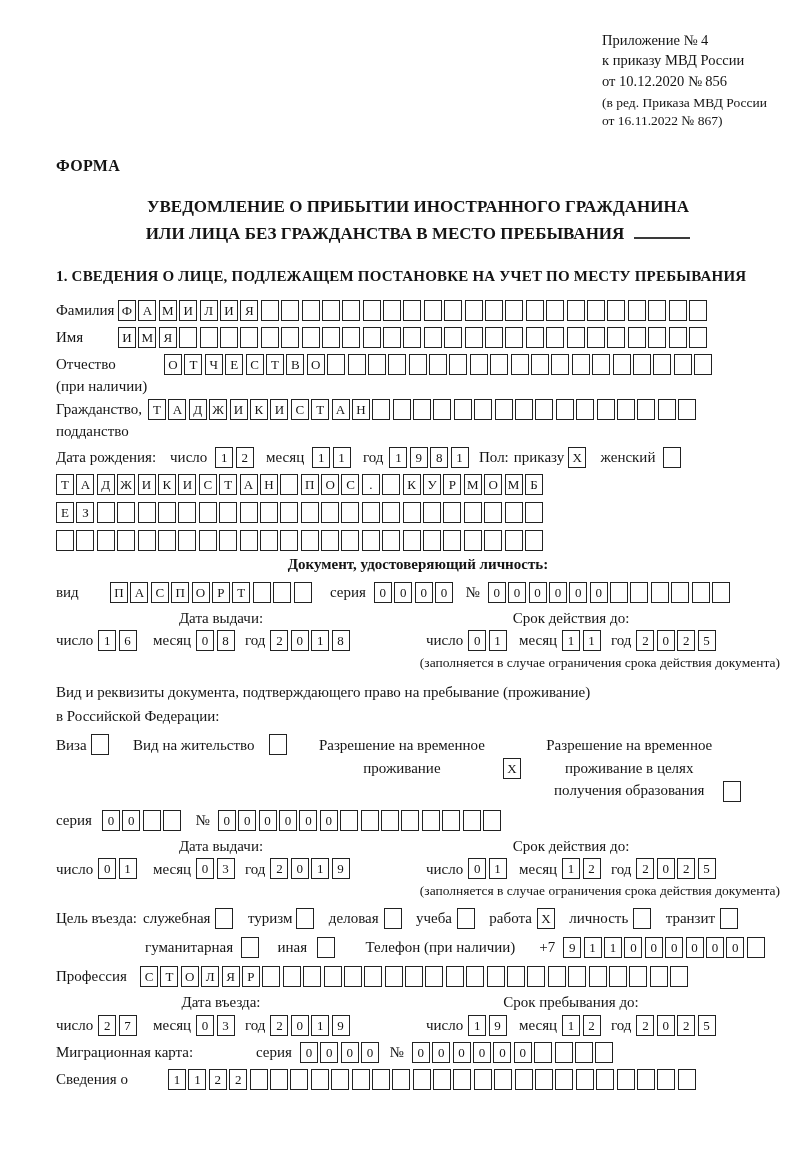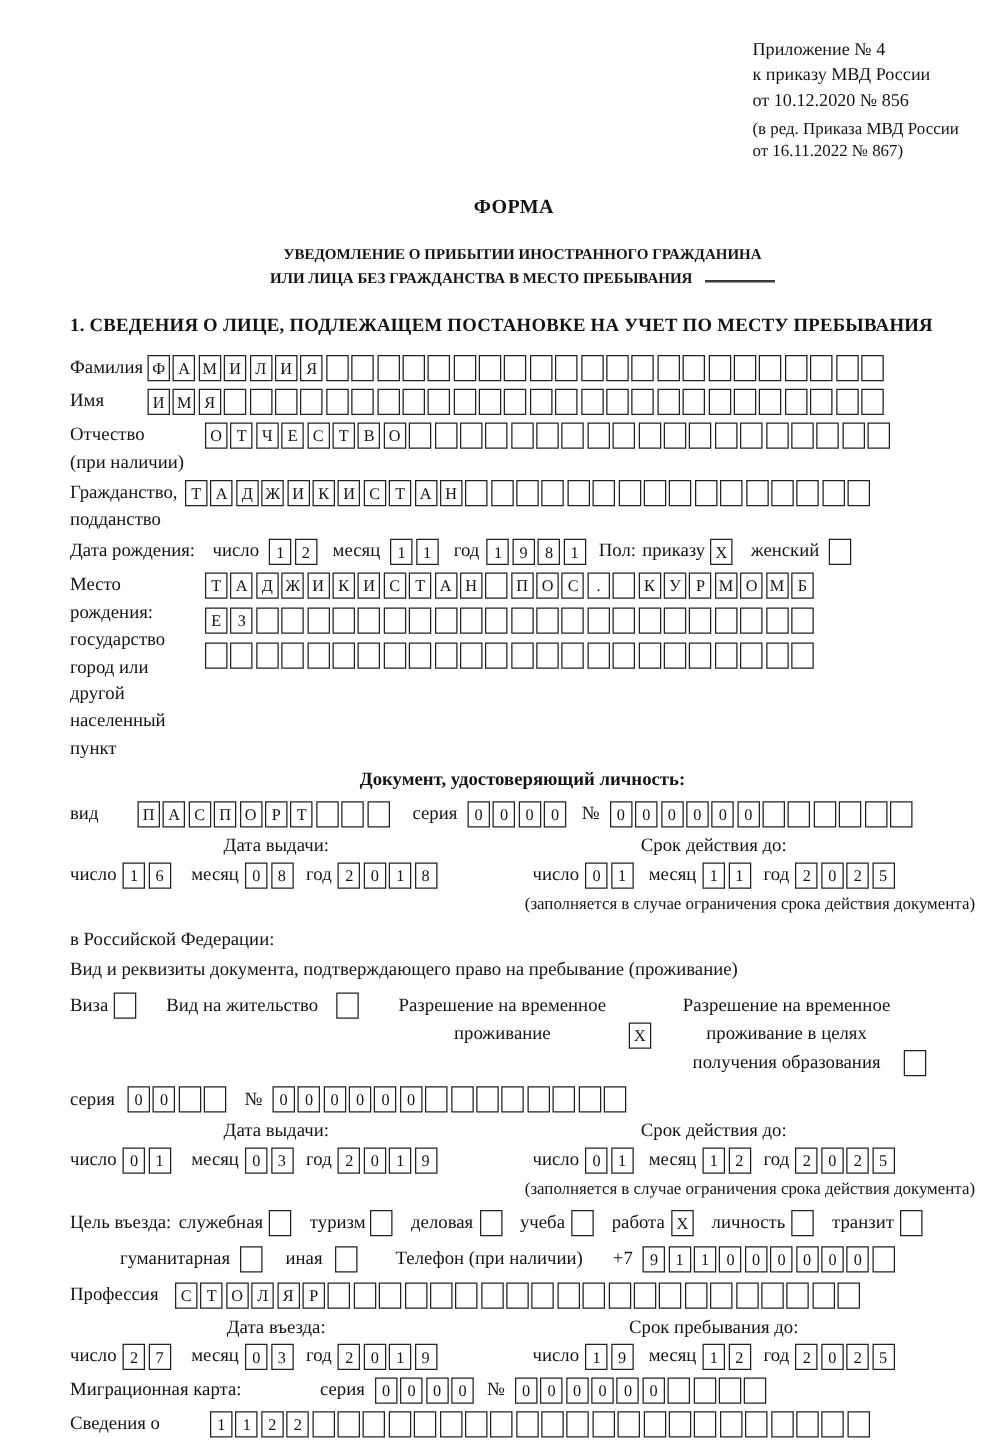--- a/index.html
+++ b/index.html
@@ -4,22 +4,22 @@
 <style>
   html,body { margin:0; padding:0; background:#ffffff; }
   .page {
     position:relative; width:800px; height:1163px; box-sizing:border-box;
     margin:0 auto; background:#ffffff; color:#141414;
     font-family:"Liberation Serif","DejaVu Serif",serif;
     font-size:15px; line-height:1.25; padding:30px 20px 10px 56px; overflow:hidden;
   }
   .appendix { margin-left:auto; width:178px; font-size:14.5px; line-height:1.4; }
   .appendix .rev { font-size:13.5px; margin-top:3px; line-height:1.35; }
-  .forma { text-align:center; font-weight:bold; font-size:16px; margin:26px 14px 0 0; letter-spacing:.3px; }
-  .title { text-align:center; font-weight:bold; font-size:12px; margin-top:18px; line-height:1.55; }
+  .forma { text-align:left; font-weight:bold; font-size:16px; margin:26px 14px 0 0; letter-spacing:.3px; }
+  .title { text-align:center; font-weight:bold; font-size:17px; margin-top:18px; line-height:1.55; }
   .blank-line { display:inline-block; width:56px; border-bottom:2.2px solid #3a3a3a; margin-left:10px; }
   .sec-heading { font-weight:bold; font-size:15px; margin:20px 0 14px 0; letter-spacing:.2px; }
   .row { display:flex; align-items:center; margin-bottom:6px; }
   .row-top { align-items:flex-start; }
   .lbl { flex:none; }
   .lbl2 { line-height:1.45; }
   .boxes { display:flex; flex:none; }
   .cell {
     box-sizing:border-box; flex:none; width:18px; height:21px;
     border:1.7px solid #222; margin-right:2.4px; background:#fff;
@@ -222,21 +222,20 @@
     <span class="boxes">
         <span class="cell">X</span>
       </span>
     <span class="lbl" style="margin:0 8px 0 12px">женский</span>
     <span class="boxes">
         <span class="cell"></span>
       </span>
   </div>
 
   <div class="row row-top" style="margin-bottom:2px">
-    <span class="lbl lbl2" style="width:108px"><span>Место рождения:</span><br><span>государство</span><br><span>город или другой</span><br><span>населенный пункт</span></span>
     <div class="boxcol">
       <span class="boxes">
           <span class="cell">Т</span>
           <span class="cell">А</span>
           <span class="cell">Д</span>
           <span class="cell">Ж</span>
           <span class="cell">И</span>
           <span class="cell">К</span>
           <span class="cell">И</span>
           <span class="cell">С</span>
@@ -392,22 +391,22 @@
           <span class="cell">2</span>
           <span class="cell">0</span>
           <span class="cell">2</span>
           <span class="cell">5</span>
         </span>
     </div>
   </div>
   <div class="note-r">(заполняется в случае ограничения срока действия документа)</div>
 
   <div class="para">
+    <div>Вид и реквизиты документа, подтверждающего право на пребывание (проживание)</div>
     <div>в Российской Федерации:</div>
-    <div>Вид и реквизиты документа, подтверждающего право на пребывание (проживание)</div>
   </div>
 
   <div class="row row-top" style="margin-bottom:8px">
     <div class="opt">
       <span class="lbl">Виза</span>
       <span class="boxes" style="margin-left:4px">
           <span class="cell"></span>
         </span>
     </div>
     <div class="opt" style="margin-left:22px">
@@ -529,21 +528,21 @@
     <span class="boxes" style="margin-right:12px">
         <span class="cell"></span>
       </span>
     <span class="lbl" style="margin-right:5px">транзит</span>
     <span class="boxes">
         <span class="cell"></span>
       </span>
   </div>
 
   <div class="row" style="margin-bottom:8px">
-    <span class="lbl" style="margin-left:40px;margin-right:8px">гуманитарная</span>
+    <span class="lbl" style="margin-left:89px;margin-right:8px">гуманитарная</span>
     <span class="boxes" style="margin-right:16px">
         <span class="cell"></span>
       </span>
     <span class="lbl" style="margin-right:10px">иная</span>
     <span class="boxes" style="margin-right:28px">
         <span class="cell"></span>
       </span>
     <span class="lbl" style="margin-right:24px">Телефон (при наличии)</span>
     <span class="lbl" style="margin-right:8px">+7</span>
     <span class="boxes">

